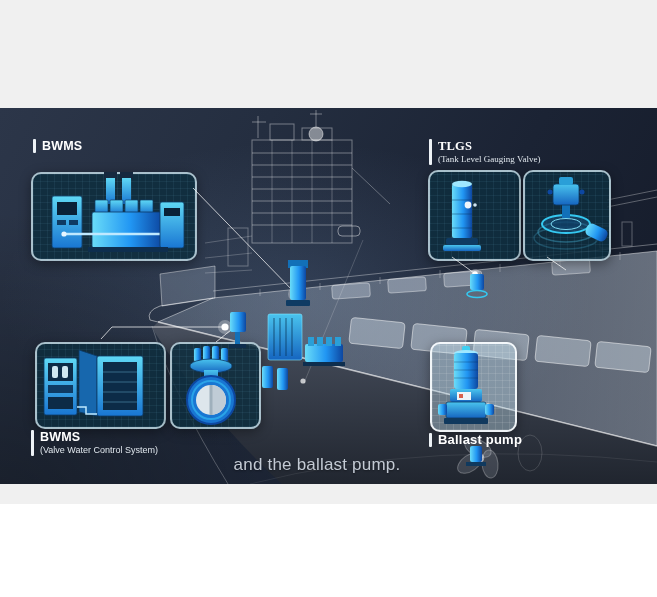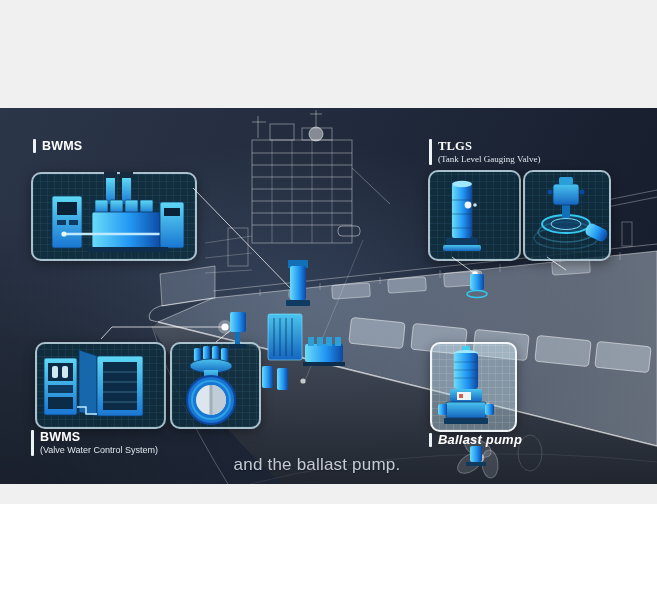--- a/index.html
+++ b/index.html
@@ -22,21 +22,21 @@
   .panel.light{background:
       repeating-linear-gradient(0deg, rgba(255,255,255,.10) 0 1px, transparent 1px 7px),
       repeating-linear-gradient(90deg, rgba(255,255,255,.10) 0 1px, transparent 1px 7px),
       rgba(188,216,232,.42);
     border-color:rgba(250,253,255,.92);}
   
   .callout-label{position:absolute;display:flex;gap:6px;align-items:stretch;}
   .callout-label .bar{width:3px;background:#edf2f6;border-radius:1px;flex:none;}
   .abbr{font-weight:bold;font-size:12.5px;line-height:14px;color:#ffffff;letter-spacing:.2px;}
   .full{font-size:9px;line-height:11px;color:#dfe6ec;margin-top:1px;white-space:nowrap;}
-  .single .abbr{font-size:13px;line-height:15px;font-style:italic;}
+  .single .abbr{font-size:13px;line-height:15px;}
   .caption{position:absolute;left:60px;top:347px;width:514px;text-align:center;
     font-size:17px;color:#c3cad4;letter-spacing:.2px;text-shadow:0 1px 2px rgba(0,0,0,.4);}
 </style>
 </head>
 <body>
 
 <div class="page">
   <div class="frame">
 
     <svg class="layer" viewBox="0 0 657 376">

